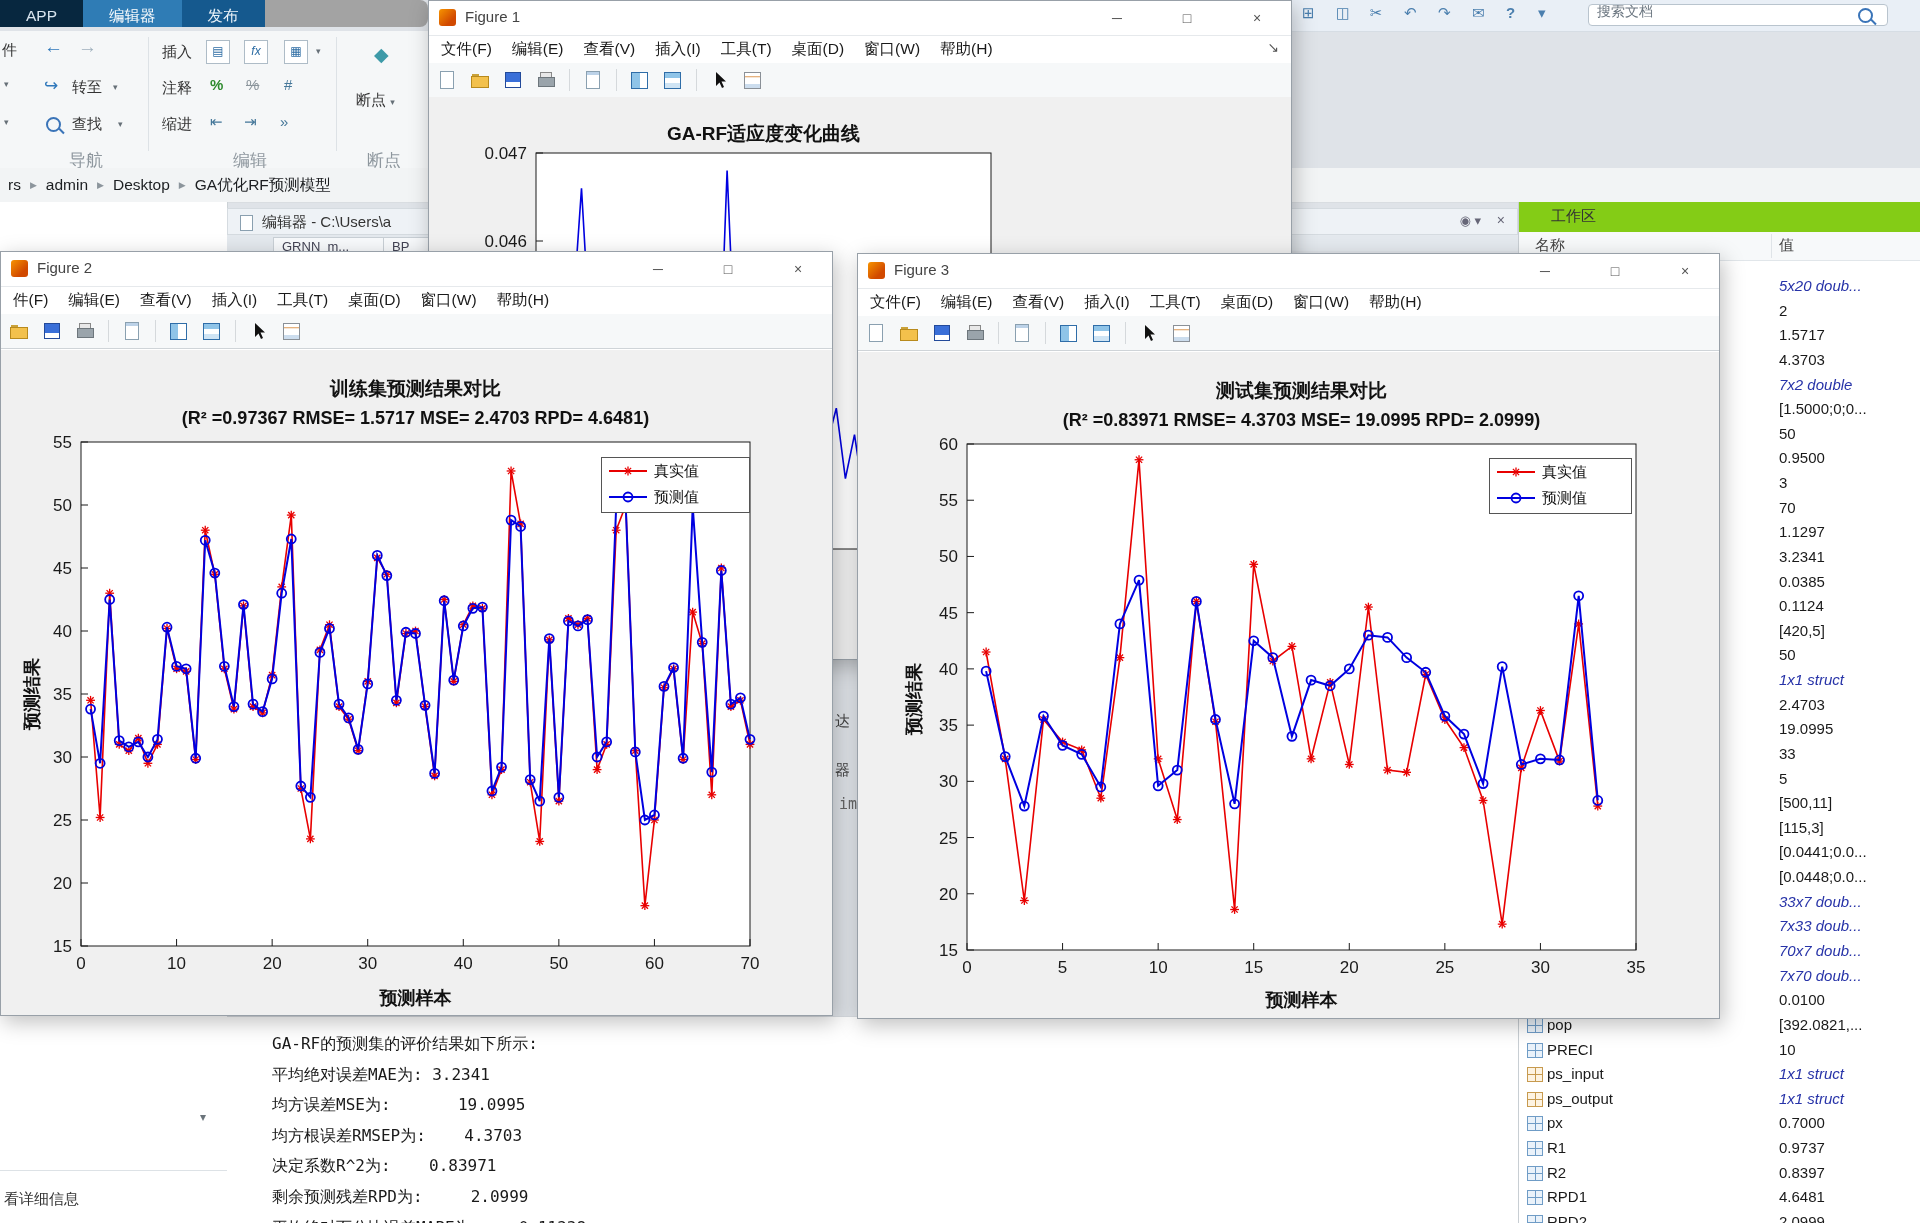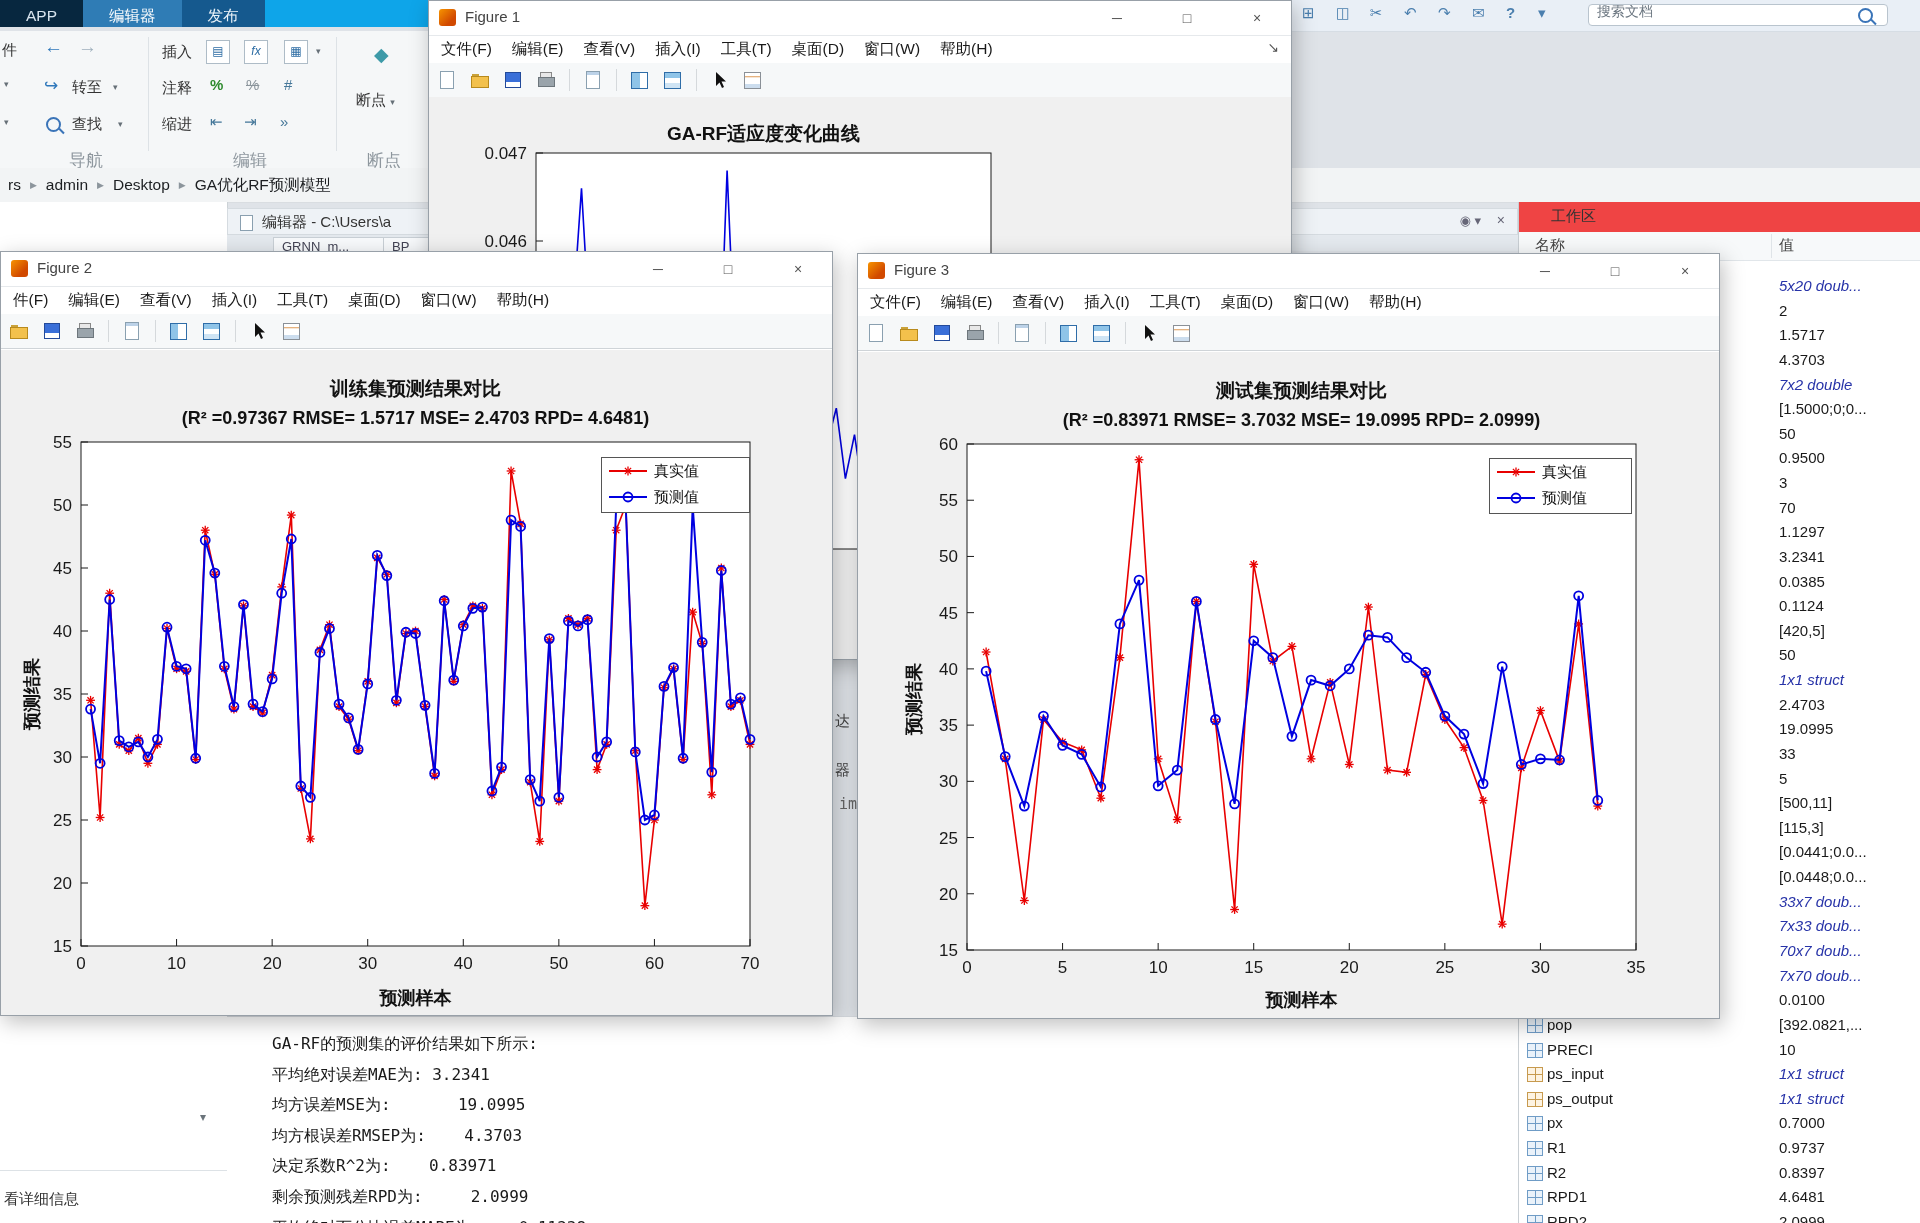--- a/index.html
+++ b/index.html
@@ -1,20 +1,20 @@
 <!DOCTYPE html>
 <html><head>
 <meta charset="utf-8">
 <style>
   html,body{margin:0;padding:0;background:#c9ced4;}
   #screen{position:relative;width:1920px;height:1223px;overflow:hidden;
     background:#dfe3e8;font-family:"Liberation Sans","DejaVu Sans",sans-serif;}
 
   
-  #tabband{position:absolute;left:0;top:0;width:428px;height:27px;background:#0ea5e9;display:flex;}
+  #tabband{position:absolute;left:0;top:0;width:428px;height:27px;background:#a3a3a3;display:flex;border-radius:8px;}
   .rtab{line-height:31px;padding:0 26px;font-size:15.5px;color:#d8e4ee;}
   .rtab-app{background:#07273f;}
   .rtab-editor{background:#2f7cb5;color:#fff;}
   .rtab-publish{background:#15598e;color:#eaf2f8;}
 
   #ribbon-body{position:absolute;left:0;top:31px;width:428px;height:137px;background:#f5f7f8;border-bottom:1px solid #d3d8dc;}
   .rb-txt{position:absolute;font-size:15px;color:#333;}
   .rb-caret{position:absolute;font-size:9px;color:#667077;}
   .rb-sep{position:absolute;top:6px;width:1px;height:114px;background:#dde2e6;}
   .rb-grouplabel{position:absolute;top:118px;font-size:17px;color:#8e979e;text-align:center;}
@@ -45,21 +45,21 @@
   .ed-tab{position:absolute;top:2px;height:16px;background:#f8fafc;border:1px solid #c9d0d6;border-bottom:none;font-size:13px;color:#445;padding:1px 8px 0 8px;white-space:nowrap;overflow:hidden;}
 
   .frag{position:absolute;font-size:15px;color:#444;}
 
   #command-window{position:absolute;left:227px;top:1016px;width:1291px;height:207px;background:#fff;border-top:1px solid #d7dbe0;}
   .cmd-line{white-space:pre;font-family:"DejaVu Sans Mono","Liberation Mono",monospace;font-size:16px;color:#1a1a1a;line-height:30.6px;}
   #cmd-lines{padding:12px 0 0 45px;}
 
   
   #workspace{position:absolute;left:1518px;top:202px;width:402px;height:1021px;background:#fff;border-left:1px solid #c8ced3;box-sizing:border-box;}
-  #ws-header{position:absolute;left:0;top:0;width:100%;height:30px;background:#ef4444;border-bottom:1px solid #d5dbe0;}
+  #ws-header{position:absolute;left:0;top:0;width:100%;height:30px;background:#84cc16;border-bottom:1px solid #d5dbe0;}
   #ws-header span{position:absolute;left:32px;top:5px;font-size:15px;color:#333;}
   #ws-cols{position:absolute;left:0;top:30px;width:100%;height:28px;background:#f7f9fa;border-bottom:1px solid #e1e6ea;font-size:15px;color:#444;}
   #ws-cols .c1{position:absolute;left:16px;top:4px;}
   #ws-cols .c2{position:absolute;left:260px;top:4px;}
   #ws-cols .vdiv{position:absolute;left:252px;top:2px;width:1px;height:24px;background:#dfe4e8;}
   .ws-row{position:absolute;left:0;width:100%;height:24.6px;line-height:24.6px;font-size:15px;color:#1a1a1a;}
   .ws-row .wsic{position:absolute;left:8px;top:5px;width:14px;height:13px;border:1px solid #6f9cc6;
     background:linear-gradient(#6f9cc6,#6f9cc6) 50% 0/1px 100% no-repeat,
                linear-gradient(#6f9cc6,#6f9cc6) 0 50%/100% 1px no-repeat,#eaf2fa;}
   .ws-row .wsic.struct{border-color:#c79a4e;background:linear-gradient(#c79a4e,#c79a4e) 50% 0/1px 100% no-repeat,
@@ -1180,21 +1180,21 @@
           <circle cx="625.0857142857143" cy="431.5822222222222" r="4.5" fill="none" stroke="#0000e0" stroke-width="1.8"></circle>
           <circle cx="644.2" cy="314.64" r="4.5" fill="none" stroke="#0000e0" stroke-width="1.8"></circle>
           <circle cx="663.3142857142858" cy="412.4666666666667" r="4.5" fill="none" stroke="#0000e0" stroke-width="1.8"></circle>
           <circle cx="682.4285714285714" cy="406.84444444444443" r="4.5" fill="none" stroke="#0000e0" stroke-width="1.8"></circle>
           <circle cx="701.5428571428571" cy="407.9688888888889" r="4.5" fill="none" stroke="#0000e0" stroke-width="1.8"></circle>
           <circle cx="720.6571428571428" cy="243.8" r="4.5" fill="none" stroke="#0000e0" stroke-width="1.8"></circle>
           <circle cx="739.7714285714286" cy="448.44888888888886" r="4.5" fill="none" stroke="#0000e0" stroke-width="1.8"></circle>
         </svg>
     </div>
     <div class="chart-title" style="left:109px;width:669px;top:124px;">测试集预测结果对比</div>
-    <div class="chart-subtitle" style="left:109px;width:669px;top:156px;">(R² =0.83971 RMSE= 3.7032 MSE= 19.0995 RPD= 2.0999)</div>
+    <div class="chart-subtitle" style="left:109px;width:669px;top:156px;">(R² =0.83971 RMSE= 4.3703 MSE= 19.0995 RPD= 2.0999)</div>
     <div class="axis-xlabel" style="left:109px;width:669px;top:734px;">预测样本</div>
     <div class="axis-ylabel" style="left:56px;top:445px;">预测结果</div>
     <div class="legend" style="left:631px;top:204px;width:141px;height:54px;">
       <div class="legend-row">
         <svg id="ls-f3-0">
             <line x1="3" y1="11" x2="41" y2="11" stroke="#e80000" stroke-width="2"></line>
             <line x1="17.6" y1="11" x2="26.4" y2="11" stroke="#e80000" stroke-width="1.3"></line>
             <line x1="18.88873016277919" y1="7.888730162779191" x2="25.11126983722081" y2="14.11126983722081" stroke="#e80000" stroke-width="1.3"></line>
             <line x1="22" y1="6.6" x2="22" y2="15.4" stroke="#e80000" stroke-width="1.3"></line>
             <line x1="25.11126983722081" y1="7.88873016277919" x2="18.88873016277919" y2="14.11126983722081" stroke="#e80000" stroke-width="1.3"></line>

